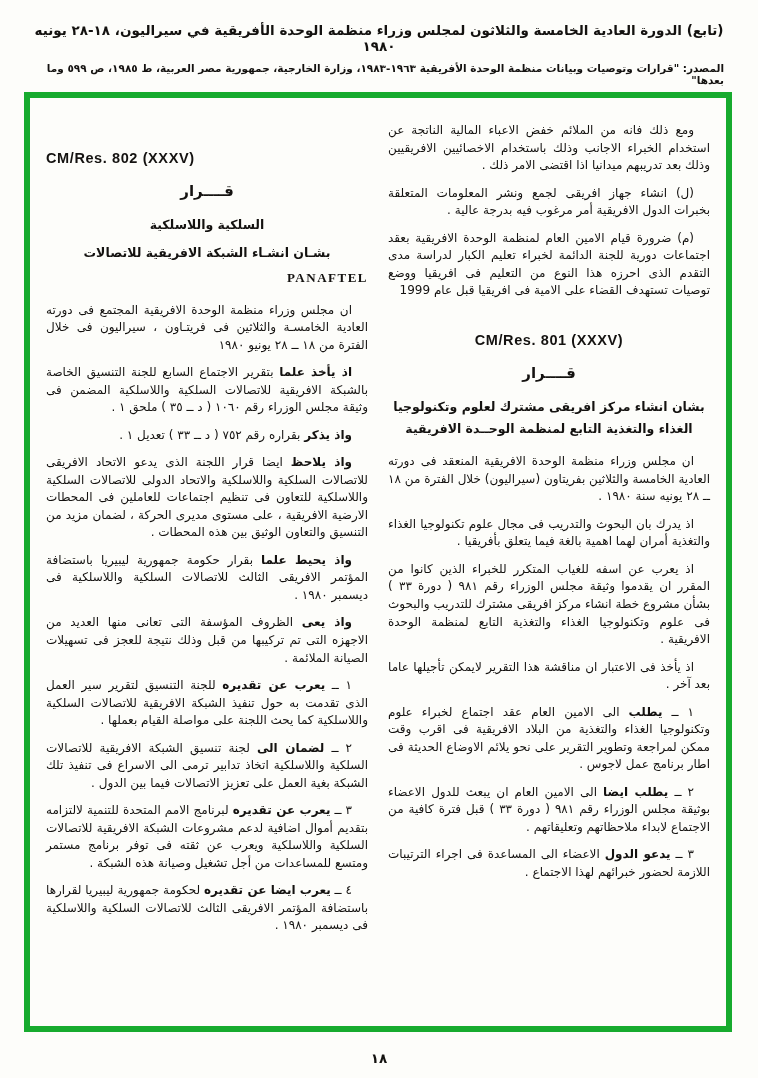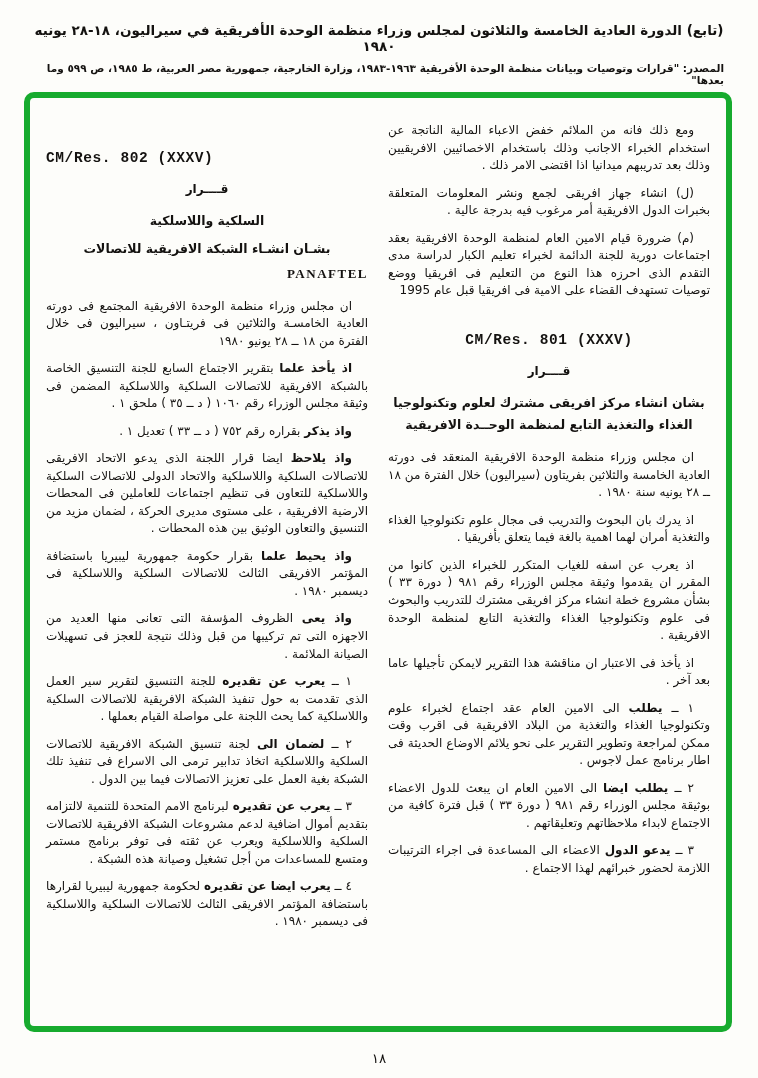--- a/index.html
+++ b/index.html
@@ -9,65 +9,65 @@
   .page {
     width:758px; height:1078px; position:relative; overflow:hidden;
     background:var(--paper); color:var(--ink);
     direction:rtl; font-family:"DejaVu Sans", sans-serif;
   }
   .header { padding:22px 34px 0 34px; }
   .header-line1 { font-size:13.5px; font-weight:bold; text-align:center; letter-spacing:0.2px; }
   .header-line2 { font-size:10.5px; font-weight:bold; margin-top:8px; text-align:right; }
   .frame {
     position:absolute; top:92px; right:26px; left:24px; bottom:46px;
-    border:6px solid var(--green); border-radius:10px;
+    border:6px solid var(--green); border-radius:0;
     padding:24px 16px 8px 16px;
     display:flex; gap:20px; overflow:hidden; background:var(--paper);
   }
   .col { flex:1 1 0; min-width:0; }
   .para {
     font-size:12px; line-height:1.46; text-align:justify;
     text-indent:16px; margin:0 0 10px 0;
   }
   .para b { font-weight:700; }
   .ref {
     direction:ltr; text-align:left; unicode-bidi:embed;
-    font-family:Liberation Mono, monospace; font-size:14.5px;
+    font-family:Liberation Sans, sans-serif; font-size:14.5px;
     letter-spacing:0.6px; margin:0 0 16px 0; font-weight:600;
   }
   .col-left .ref { margin-top:28px; }
   .col-right .ref { margin-top:32px;text-align:center; }
-  .qarar { text-align:center; font-weight:bold; font-size:12px; margin:0 0 14px 0; }
+  .qarar { text-align:center; font-weight:bold; font-size:15px; margin:0 0 14px 0; }
   .subject { text-align:center; font-weight:bold; font-size:12.5px; line-height:1.75; margin:0 0 6px 0; }
   .panaftel {
     direction:ltr; text-align:right; font-family:"Liberation Serif", serif;
     font-size:13px; letter-spacing:1.5px; margin:0 0 16px 0; font-weight:600;
   }
   .subject-block { margin-bottom:14px; }
   .footer {
     position:absolute; bottom:12px; left:0; right:0;
-    text-align:center; font-size:13.5px; font-weight:normal;
+    text-align:center; font-size:13.5px; font-weight:bold;
   }
 </style>
 </head>
 <body>
 
 <div class="page">
 
   <div class="header">
     <div class="header-line1">(تابع) الدورة العادية الخامسة والثلاثون لمجلس وزراء منظمة الوحدة الأفريقية في سيراليون، ١٨-٢٨ يونيه ١٩٨٠</div>
     <div class="header-line2">المصدر: "قرارات وتوصيات وبيانات منظمة الوحدة الأفريقية ١٩٦٣-١٩٨٣، وزارة الخارجية، جمهورية مصر العربية، ط ١٩٨٥، ص ٥٩٩ وما بعدها"</div>
   </div>
 
   <div class="frame">
 
     <div class="col col-right">
       <p class="para"><span></span><b></b><span>ومع ذلك فانه من الملائم خفض الاعباء المالية الناتجة عن استخدام الخبراء الاجانب وذلك باستخدام الاخصائيين الافريقيين وذلك بعد تدريبهم ميدانيا اذا اقتضى الامر ذلك .</span></p>
       <p class="para"><span></span><b></b><span>(ل) انشاء جهاز افريقى لجمع ونشر المعلومات المتعلقة بخبرات الدول الافريقية أمر مرغوب فيه بدرجة عالية .</span></p>
-      <p class="para"><span></span><b></b><span>(م) ضرورة قيام الامين العام لمنظمة الوحدة الافريقية بعقد اجتماعات دورية للجنة الدائمة لخبراء تعليم الكبار لدراسة مدى التقدم الذى احرزه هذا النوع من التعليم فى افريقيا ووضع توصيات تستهدف القضاء على الامية فى افريقيا قبل عام 1995</span></p>
+      <p class="para"><span></span><b></b><span>(م) ضرورة قيام الامين العام لمنظمة الوحدة الافريقية بعقد اجتماعات دورية للجنة الدائمة لخبراء تعليم الكبار لدراسة مدى التقدم الذى احرزه هذا النوع من التعليم فى افريقيا ووضع توصيات تستهدف القضاء على الامية فى افريقيا قبل عام 1999</span></p>
 
       <div class="ref">CM/Res. 801 (XXXV)</div>
       <div class="qarar">قــــرار</div>
       <div class="subject subject-block">بشان انشاء مركز افريقى مشترك لعلوم وتكنولوجيا الغذاء والتغذية التابع لمنظمة الوحــدة الافريقية</div>
 
       <p class="para"><span></span><b></b><span>ان مجلس وزراء منظمة الوحدة الافريقية المنعقد فى دورته العادية الخامسة والثلاثين بفريتاون (سيراليون) خلال الفترة من ١٨ ــ ٢٨ يونيه سنة ١٩٨٠ .</span></p>
       <p class="para"><span></span><b></b><span>اذ يدرك بان البحوث والتدريب فى مجال علوم تكنولوجيا الغذاء والتغذية أمران لهما اهمية بالغة فيما يتعلق بأفريقيا .</span></p>
       <p class="para"><span></span><b></b><span>اذ يعرب عن اسفه للغياب المتكرر للخبراء الذين كانوا من المقرر ان يقدموا وثيقة مجلس الوزراء رقم ٩٨١ ( دورة ٣٣ ) بشأن مشروع خطة انشاء مركز افريقى مشترك للتدريب والبحوث فى علوم وتكنولوجيا الغذاء والتغذية التابع لمنظمة الوحدة الافريقية .</span></p>
       <p class="para"><span></span><b></b><span>اذ يأخذ فى الاعتبار ان مناقشة هذا التقرير لايمكن تأجيلها عاما بعد آخر .</span></p>
       <p class="para"><span>١ ــ </span><b>يطلب</b><span> الى الامين العام عقد اجتماع لخبراء علوم وتكنولوجيا الغذاء والتغذية من البلاد الافريقية فى اقرب وقت ممكن لمراجعة وتطوير التقرير على نحو يلائم الاوضاع الحديثة فى اطار برنامج عمل لاجوس .</span></p>

